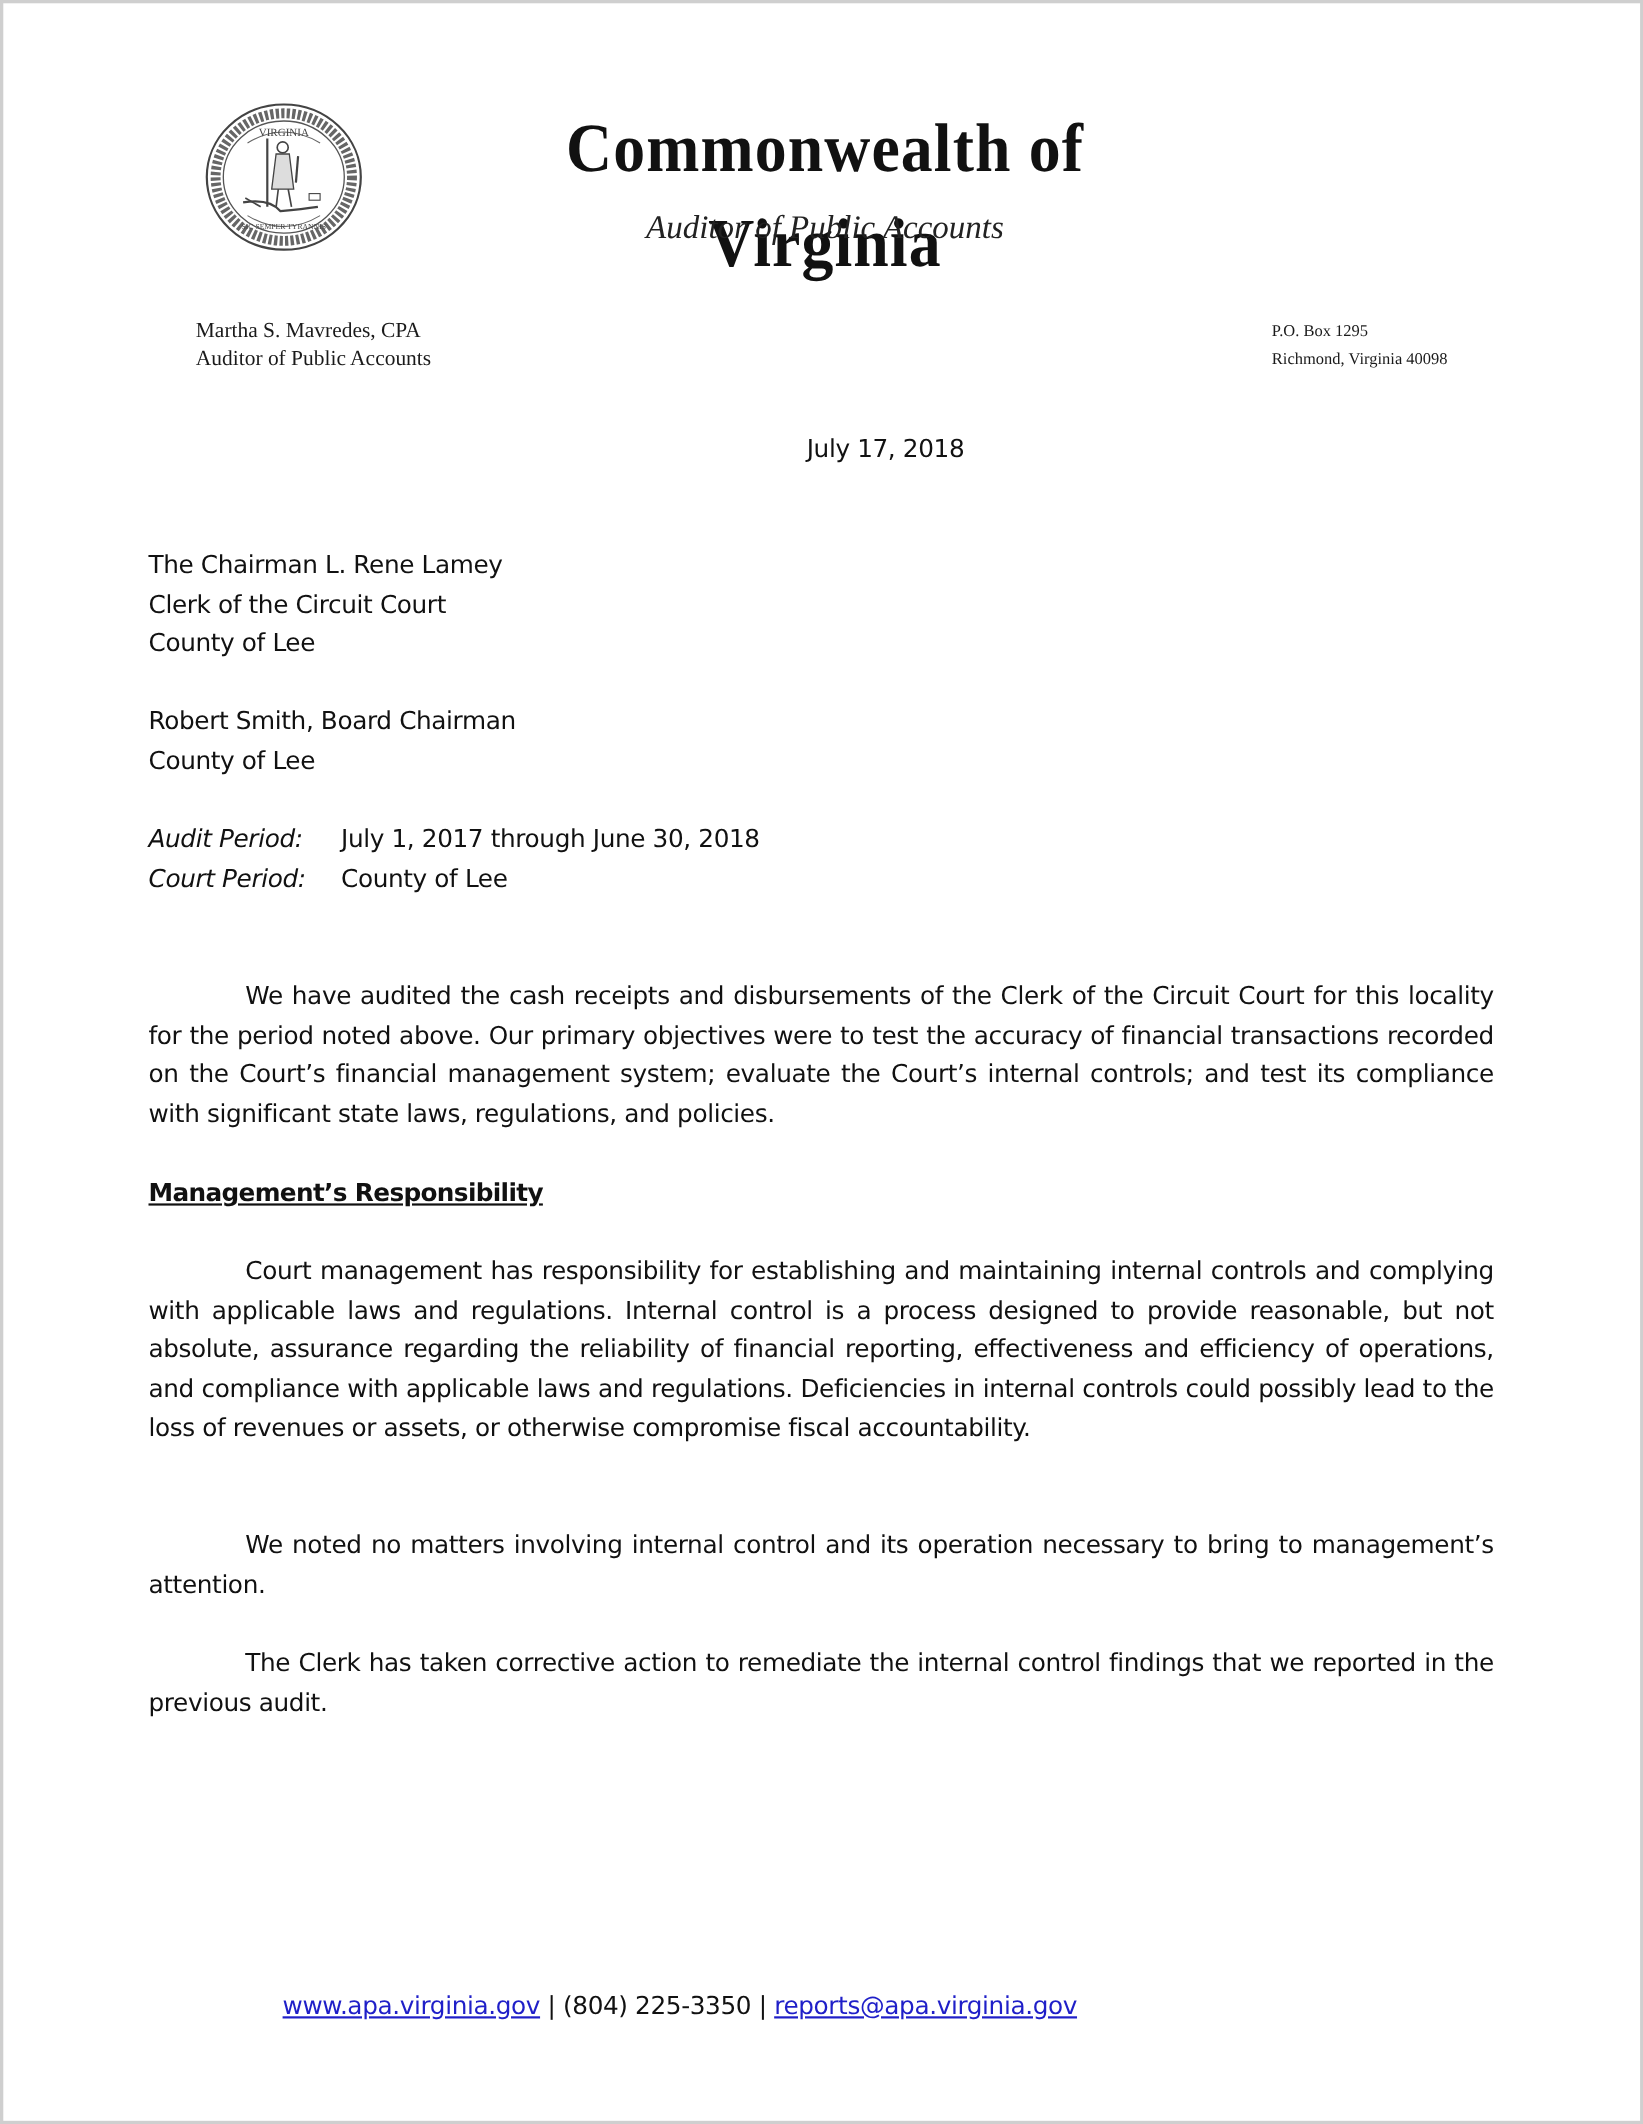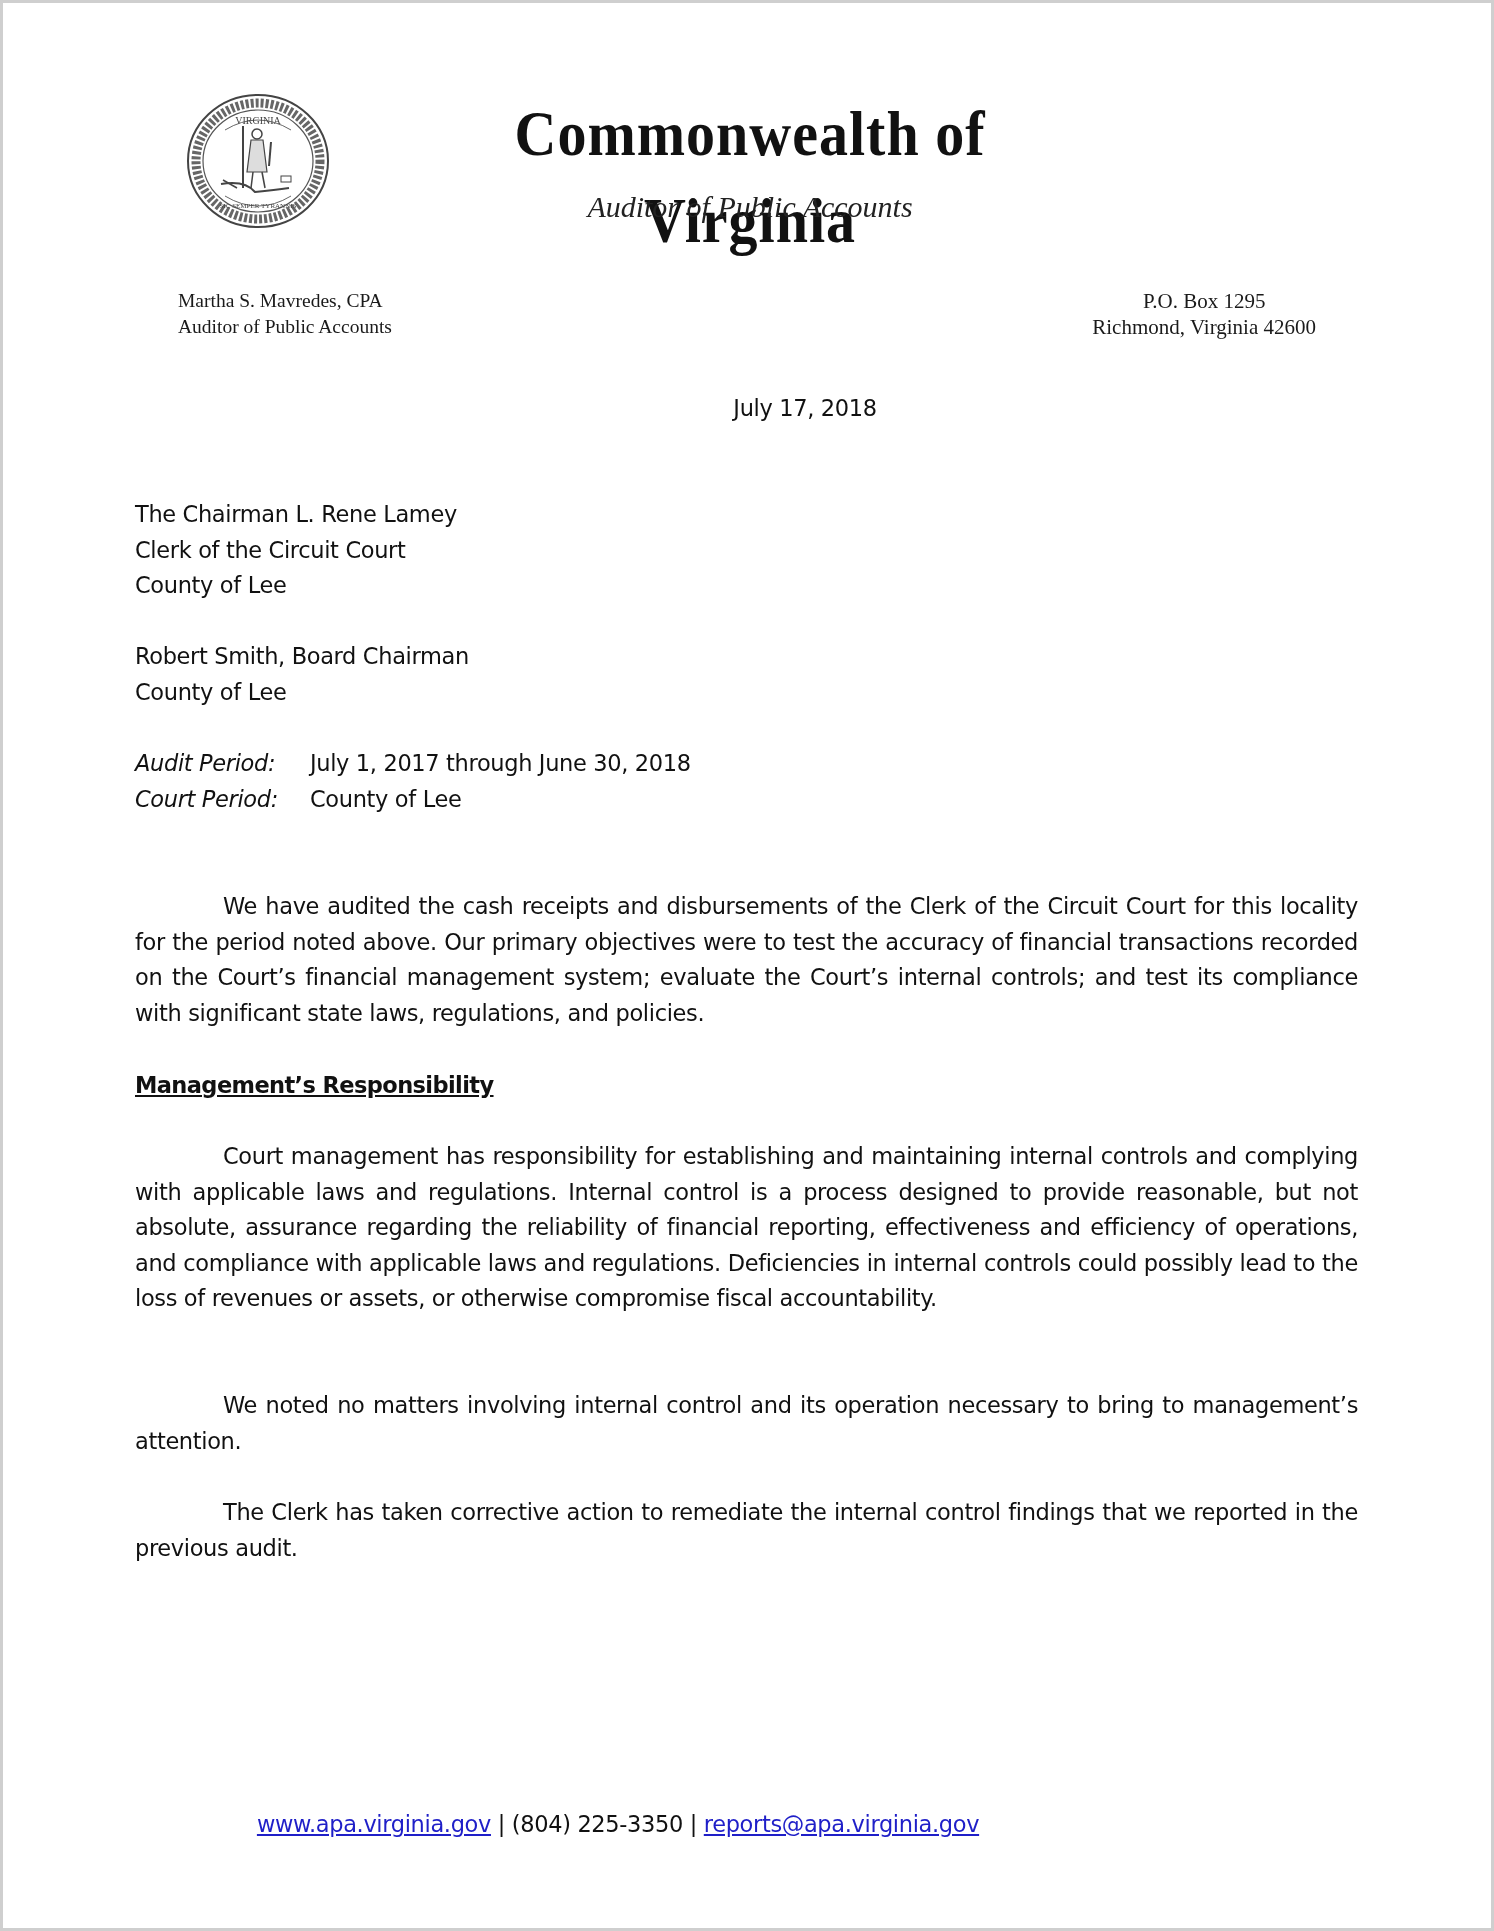--- a/index.html
+++ b/index.html
@@ -18,21 +18,21 @@
     font-family:"Liberation Serif","DejaVu Serif",serif;
     font-size:58px; font-weight:bold; letter-spacing:1px; color:#111;
     line-height:80px; transform:scaleY(1.08);
   }
   .subtitle {
     left:540px; top:188px; width:420px; text-align:center;
     font-family:"Liberation Serif","DejaVu Serif",serif; font-style:italic;
     font-size:30px; color:#222; line-height:38px;
   }
   .addr-left { left:178px; top:240px; font-size:19.5px; line-height:26px; }
-  .addr-right { right:178px; top:240px; font-size:21px; line-height:26px; text-align:center; }
+  .addr-right { right:178px; top:240px; font-size:15px; line-height:26px; text-align:left; }
 
   
   .body-text {
     font-family:"DejaVu Sans","Liberation Sans",sans-serif;
     font-size:22.5px; color:#111; letter-spacing:-0.35px;
   }
   .date { left:0; width:1610px; top:390px; text-align:center; line-height:36px; }
   .date span { display:inline-block; }
   .addr-block { left:135px; line-height:35.6px; }
   .addr-block div { white-space:nowrap; }
@@ -81,21 +81,21 @@
 
 <div class="abs title">Commonwealth of Virginia</div>
 <div class="abs subtitle">Auditor of Public Accounts</div>
 
 <div class="abs serif addr-left">
   <div>Martha S. Mavredes, CPA</div>
   <div>Auditor of Public Accounts</div>
 </div>
 <div class="abs serif addr-right">
   <div>P.O. Box 1295</div>
-  <div>Richmond, Virginia 42600</div>
+  <div>Richmond, Virginia 40098</div>
 </div>
 
 <div class="abs body-text date">
   <span>July 17, 2018</span>
 </div>
 
 <div class="abs body-text addr-block" style="top:497px;">
   <div>The Chairman L. Rene Lamey</div>
   <div>Clerk of the Circuit Court</div>
   <div>County of Lee</div>

